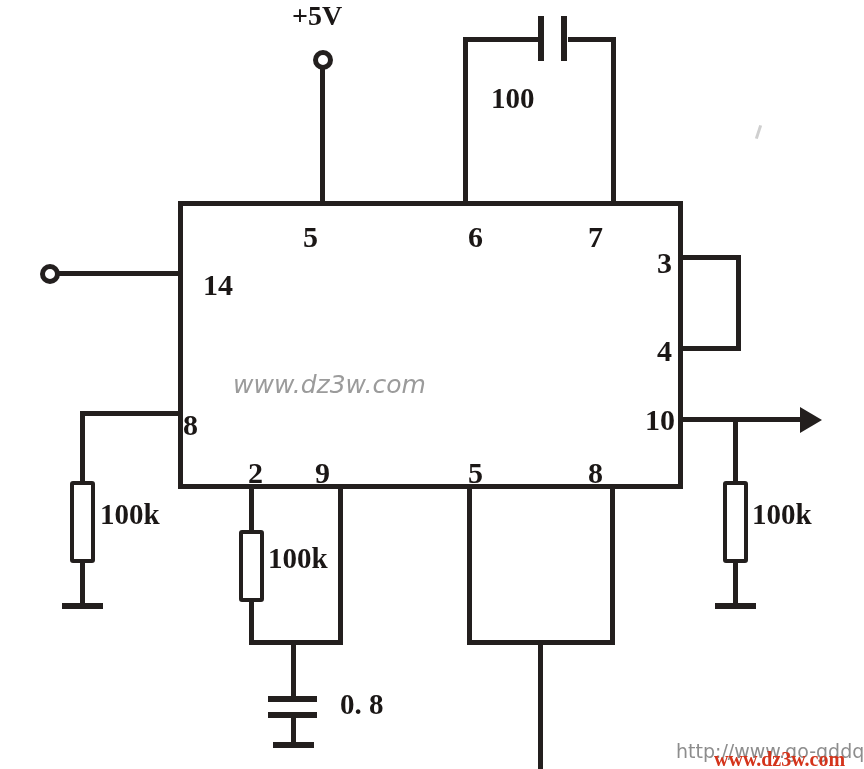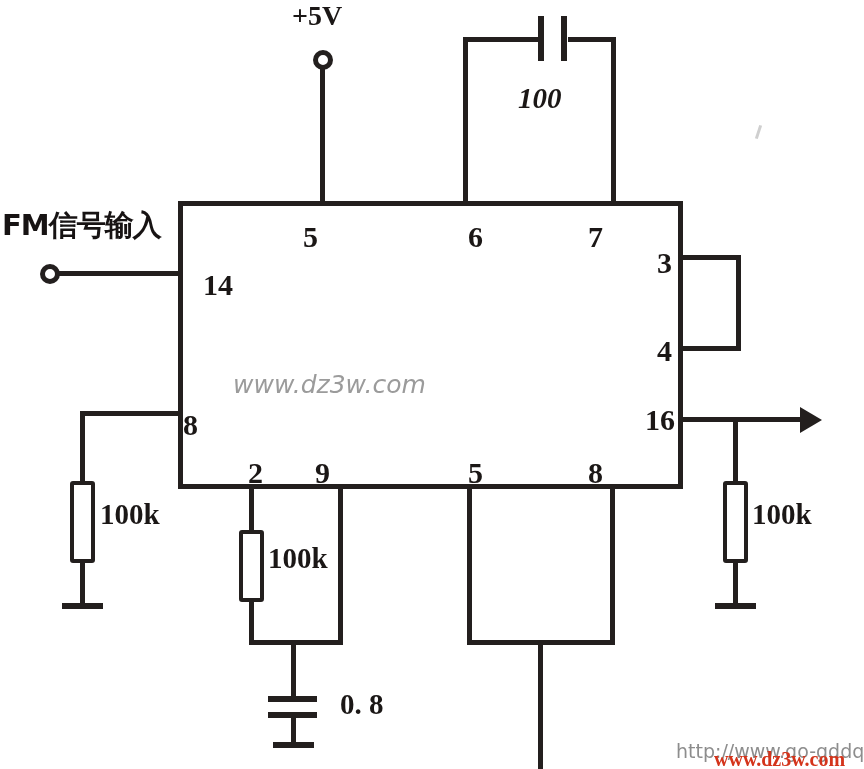--- a/index.html
+++ b/index.html
@@ -140,40 +140,39 @@
   <div class="term-circle" style="left:313px; top:50px; width:20px; height:20px;"></div>
   <div class="wire wire-v" style="left:320px; top:68px; height:135px;"></div>
 
   <div class="wire wire-v" style="left:463px; top:37px; height:168px;"></div>
   <div class="wire wire-h" style="left:463px; top:37px; width:75px;"></div>
   <div class="wire wire-h" style="left:568px; top:37px; width:48px;"></div>
   <div class="wire wire-v" style="left:611px; top:37px; height:168px;"></div>
 
   <div class="cap-plate" style="left:538px; top:16px; width:6px; height:45px;"></div>
   <div class="cap-plate" style="left:561px; top:16px; width:6px; height:45px;"></div>
-  <div class="label val-label" style="left:518px; top:84px;font-style:italic;">100</div>
+  <div class="label val-label" style="left:491px; top:84px;">100</div>
 
   <div class="ic-body" style="left:178px; top:201px; width:505px; height:288px;"></div>
 
   <div class="wm-center" style="left:233px; top:370px;">www.dz3w.com</div>
 
   <div class="pin-num" style="left:303px; top:222px;">5</div>
   <div class="pin-num" style="left:468px; top:222px;">6</div>
   <div class="pin-num" style="left:588px; top:222px;">7</div>
   <div class="pin-num" style="left:657px; top:248px;">3</div>
   <div class="pin-num" style="left:657px; top:336px;">4</div>
   <div class="pin-num" style="left:203px; top:270px;">14</div>
   <div class="pin-num" style="left:183px; top:410px;">8</div>
-  <div class="pin-num" style="left:645px; top:405px;">16</div>
+  <div class="pin-num" style="left:645px; top:405px;">10</div>
   <div class="pin-num" style="left:248px; top:458px;">2</div>
   <div class="pin-num" style="left:315px; top:458px;">9</div>
   <div class="pin-num" style="left:468px; top:458px;">5</div>
   <div class="pin-num" style="left:588px; top:458px;">8</div>
 
-  <div class="label cjk" style="left:2px; top:211px;">FM信号输入</div>
   <div class="term-circle" style="left:40px; top:264px; width:20px; height:20px;"></div>
   <div class="wire wire-h" style="left:58px; top:271px; width:125px;"></div>
 
   <div class="wire wire-h" style="left:681px; top:255px; width:60px;"></div>
   <div class="wire wire-v" style="left:736px; top:255px; height:96px;"></div>
   <div class="wire wire-h" style="left:681px; top:346px; width:60px;"></div>
 
   <div class="wire wire-h" style="left:80px; top:411px; width:103px;"></div>
   <div class="wire wire-v" style="left:80px; top:411px; height:70px;"></div>
   <div class="resistor" style="left:70px; top:481px; width:25px; height:82px;"></div>

